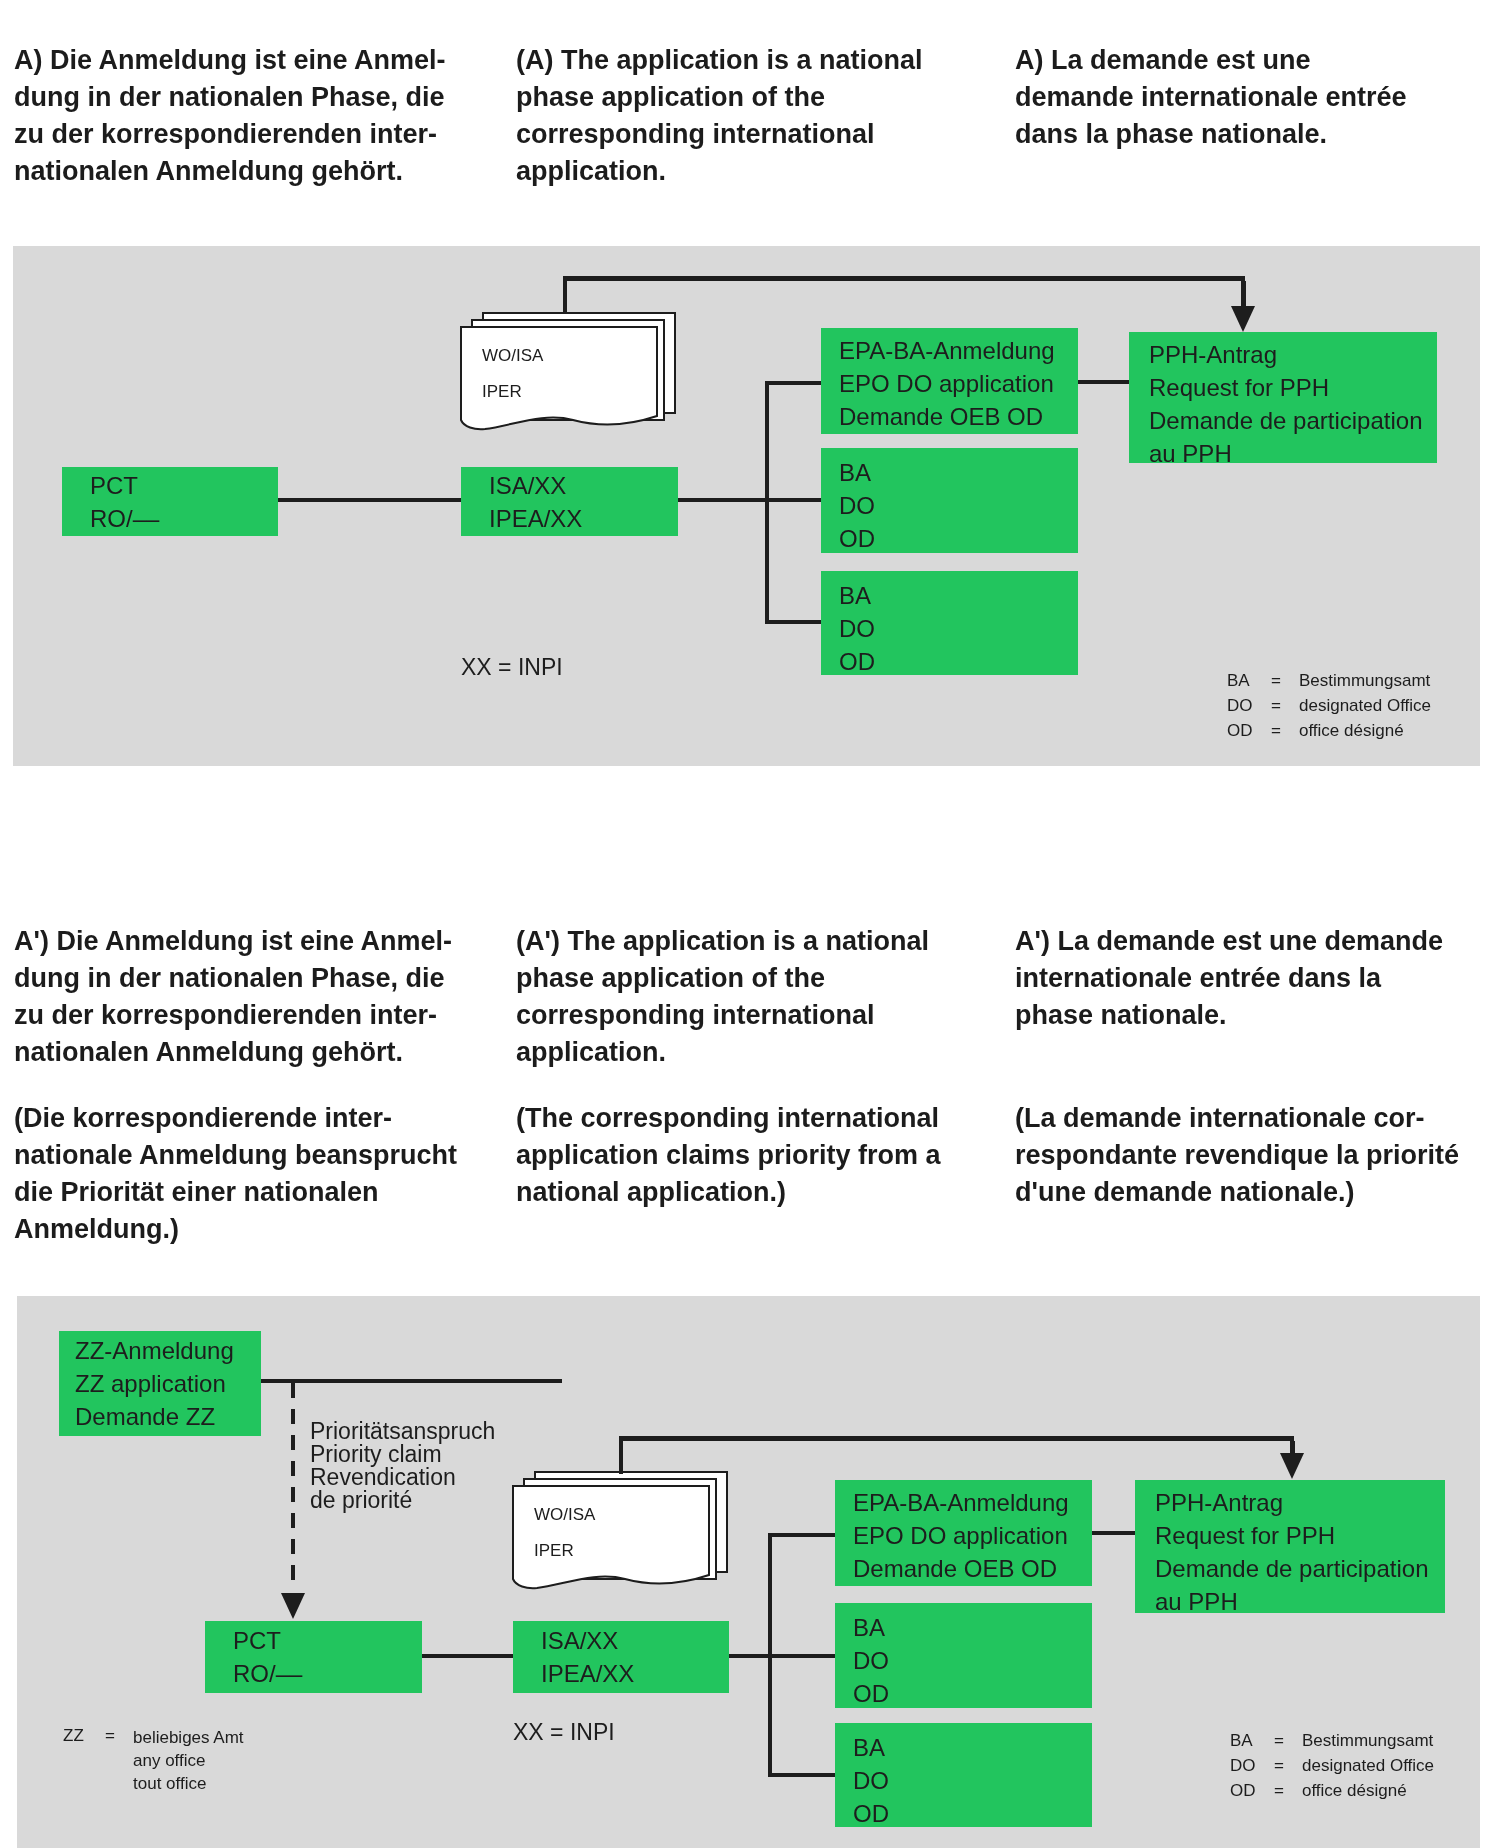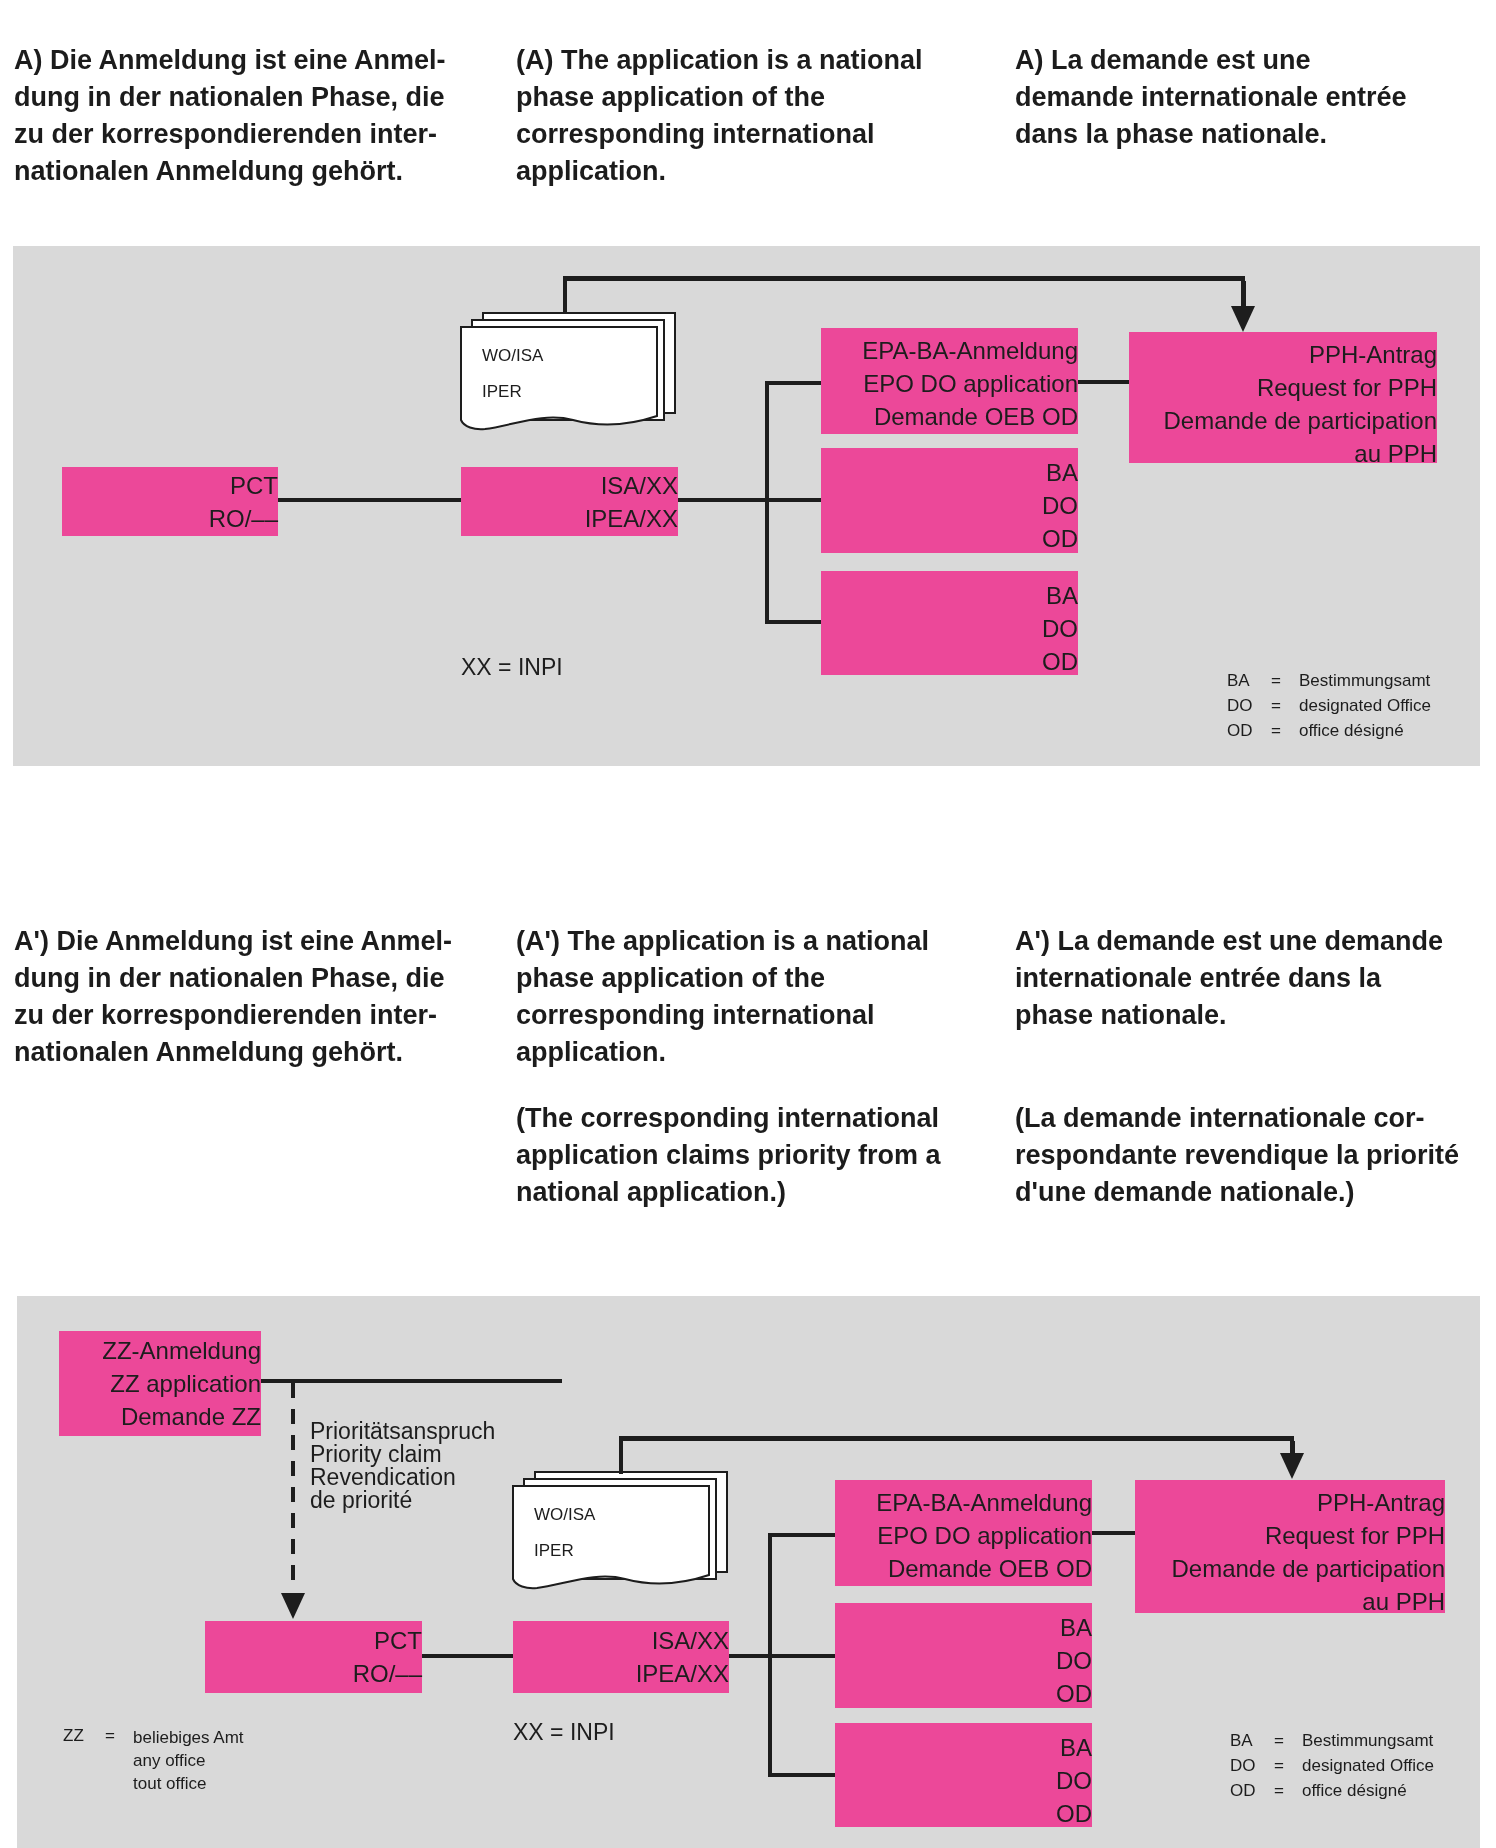--- a/index.html
+++ b/index.html
@@ -1,22 +1,22 @@
 <!DOCTYPE html>
 <html><head>
 <meta charset="utf-8">
 <style>
   html,body{margin:0;padding:0;background:#ffffff;}
   .page{position:relative;width:1496px;height:1848px;background:#ffffff;overflow:hidden;
         font-family:"Liberation Sans",sans-serif;color:#1c1c1c;margin-top:28px;}
   .para{position:absolute;font-size:27px;line-height:37px;font-weight:bold;
         white-space:pre-line;color:#1c1c1c;}
   .panel{position:absolute;background:#d9d9d9;}
-  .dbox{position:absolute;background:#ec4899;font-size:24px;line-height:33px;
-        color:#1d1d1d;white-space:pre-line;text-align:right;}
+  .dbox{position:absolute;background:#22c55e;font-size:24px;line-height:33px;
+        color:#1d1d1d;white-space:pre-line;}
   .hline,.vline{position:absolute;background:#1d1d1d;}
   .smalltext{position:absolute;font-size:23px;line-height:23px;color:#1d1d1d;white-space:pre-line;}
   .legend{position:absolute;display:grid;grid-template-columns:44px 28px auto;
           row-gap:5px;font-size:17px;line-height:20px;color:#1d1d1d;}
   .legend span{white-space:pre-line;}
   .arrowhead-down{position:absolute;width:0;height:0;
           border-left:12px solid transparent;border-right:12px solid transparent;
           border-top:26px solid #1d1d1d;}
   .dashedline{position:absolute;width:4px;
           background:repeating-linear-gradient(to bottom,#1d1d1d 0 15px,transparent 15px 26px);}
@@ -92,20 +92,24 @@
       <span>designated Office</span>
     <span>OD</span>
       <span>=</span>
       <span>office désigné</span>
   </div>
 
   <div class="para" style="left:14px;top:895px;width:475px">A') Die Anmeldung ist eine Anmel-
 dung in der nationalen Phase, die
 zu der korrespondierenden inter-
 nationalen Anmeldung gehört.</div>
+  <div class="para" style="left:14px;top:1072px;width:475px">(Die korrespondierende inter-
+nationale Anmeldung beansprucht
+die Priorität einer nationalen
+Anmeldung.)</div>
   <div class="para" style="left:516px;top:895px;width:475px">(A') The application is a national
 phase application of the
 corresponding international
 application.</div>
   <div class="para" style="left:516px;top:1072px;width:475px">(The corresponding international
 application claims priority from a
 national application.)</div>
   <div class="para" style="left:1015px;top:1072px;width:478px">(La demande internationale cor-
 respondante revendique la priorité
 d'une demande nationale.)</div>

